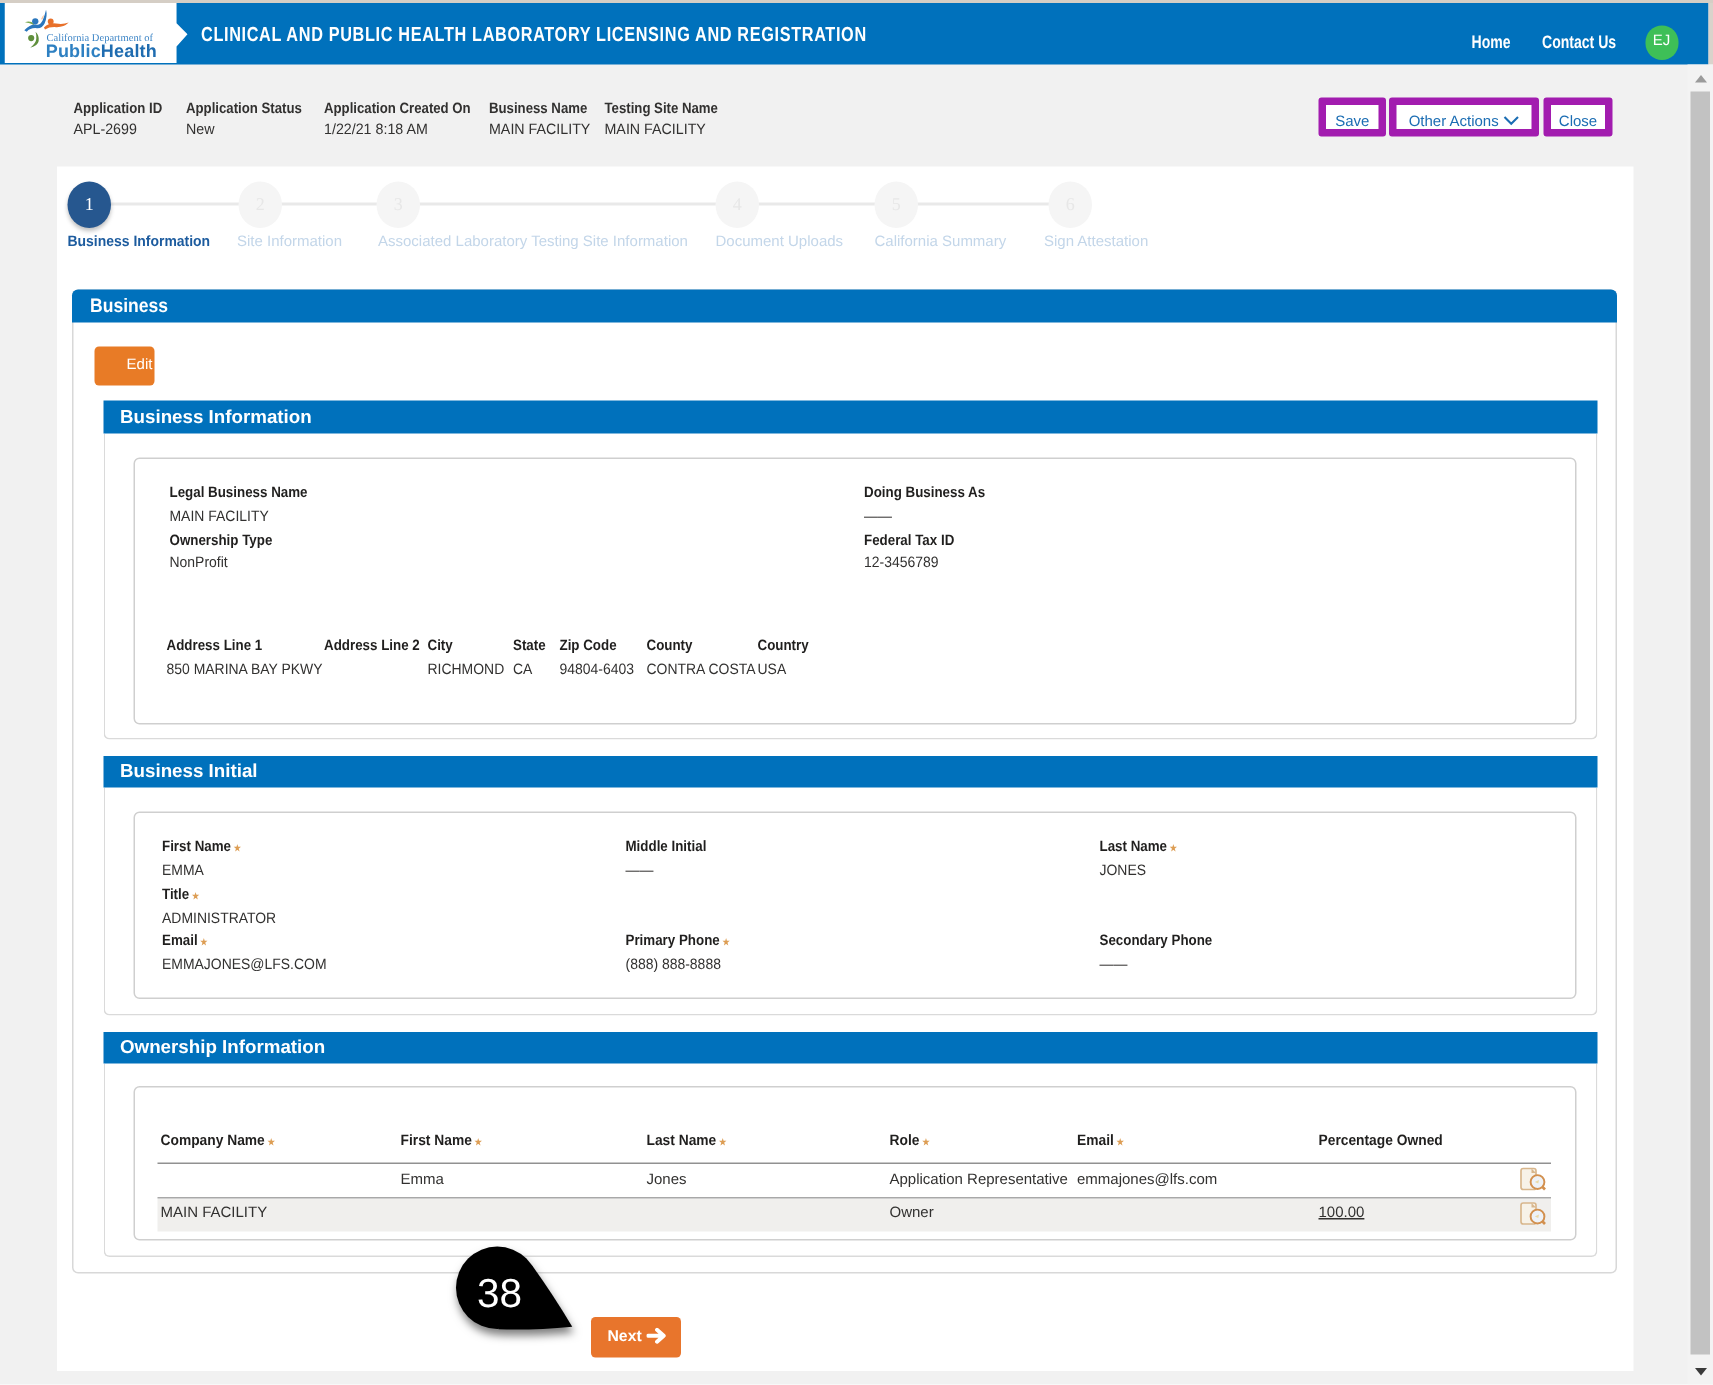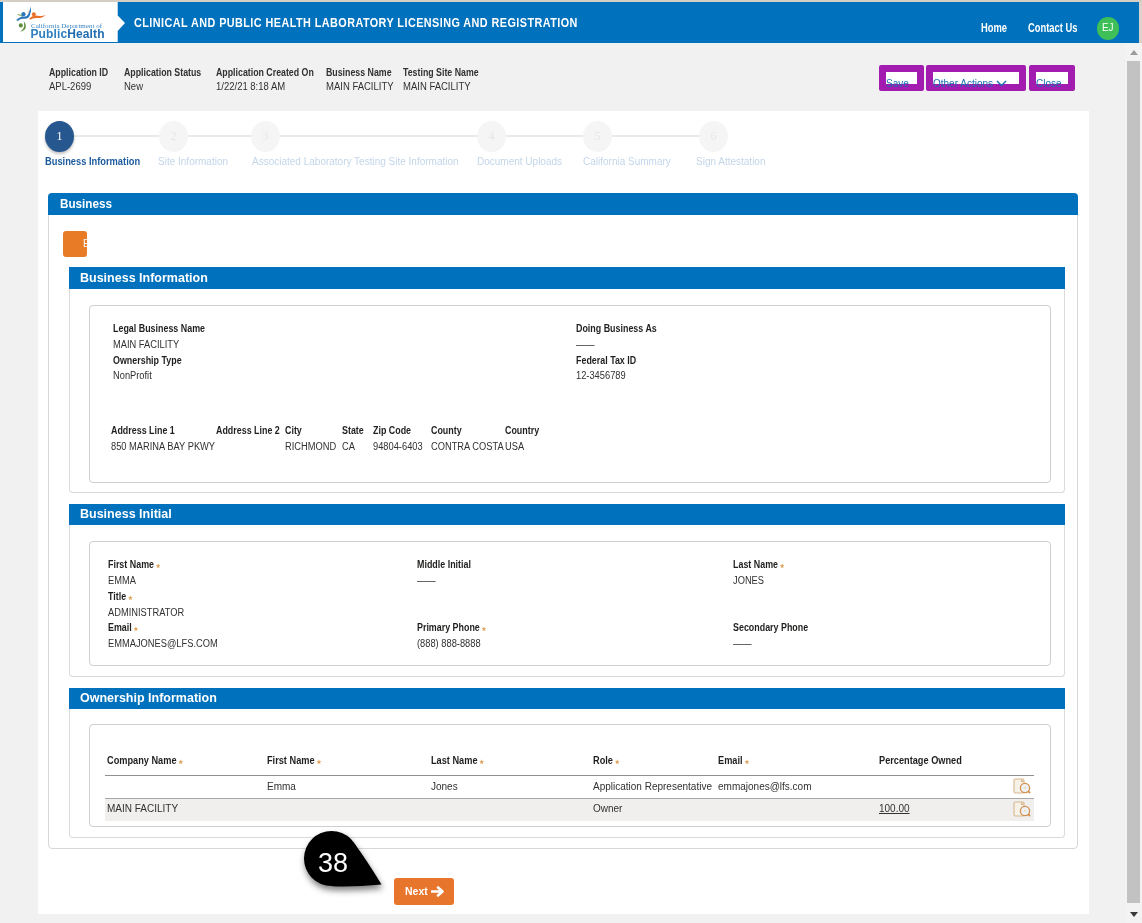--- a/index.html
+++ b/index.html
@@ -17,40 +17,40 @@
 #logo svg { display:block; }
 #htitle { left:134.2px; top:14.5px; color:#fff; font-size:13.5px; font-weight:bold; letter-spacing:0.55px; transform:scaleX(0.802); transform-origin:0 0; white-space:nowrap; }
 .hlink { color:#fff; font-size:12px; font-weight:600; transform:scaleX(0.78); transform-origin:0 0; }
 #hlink1 { left:981px; top:21px; }
 #hlink2 { left:1028px; top:21px; }
 #avatar { left:1096.5px; top:17px; width:22.5px; height:22.5px; border-radius:50%; background:#3ebf57; color:#fff; font-size:10px; font-weight:normal; text-align:center; line-height:22.5px; }
 
 
 .ilabel { top:66.5px; font-size:10px; font-weight:bold; color:#323130; transform:scaleX(0.88); transform-origin:0 0; white-space:nowrap; }
 .ivalue { top:80.5px; font-size:10px; color:#323130; transform:scaleX(0.95); transform-origin:0 0; white-space:nowrap; }
-.tbtn { top:65px; height:26px; background:#fff; border:7px solid #a21caf; border-radius:2px; color:#1b6db3; font-size:10px; line-height:24px; }
+.tbtn { top:65px; height:26px; background:#fff; border:5px solid #a21caf; border-radius:2px; color:#1b6db3; font-size:10px; text-align:center; line-height:24px; }
 #btnSave { left:879px; width:45px; }
 #btnOther { left:926px; width:100px; }
 #btnClose { left:1029px; width:46px; }
 
 
 #panel { left:38px; top:111px; width:1051px; height:803px; background:#fff; }
 
 
 #stepline { left:59px; top:135px; width:655px; height:2px; background:#e9e9e9; }
 .stepc { top:121px; width:29px; height:31px; border-radius:50%; background:#f5f5f5; color:#e7e7e7; font-family:"Liberation Serif", serif; font-size:12px; text-align:center; line-height:31px; }
 .stepc.active { background:#26578f; color:#fff; box-shadow:0 2px 3px rgba(0,0,0,0.25); }
 .steplbl { top:156px; font-size:10px; color:#c3d6e9; white-space:nowrap; }
 .steplbl.active { color:#1c5b9e; font-weight:bold; transform:scaleX(0.93); transform-origin:0 0; }
 
 
 #bizbox { left:48px; top:193px; width:1030px; height:656px; border:1px solid #d8d8d8; border-radius:4px; background:#fff; }
 #bizhead { left:48px; top:193px; width:1030px; height:22px; background:#0071bc; border-radius:4px 4px 0 0; color:#fff; font-size:13px; font-weight:bold; line-height:22px; padding-left:12px; }
 #bizhead span { display:inline-block; transform:scaleX(0.9); transform-origin:0 0; }
-#editbtn { left:63px; top:231px; width:24px; height:26px; background:#e87b26; border-radius:3px; color:#fff; font-size:10px; text-align:center; line-height:26px;padding-left:20px; }
+#editbtn { left:63px; top:231px; width:40px; height:26px; background:#e87b26; border-radius:3px; color:#fff; font-size:10px; text-align:center; line-height:26px;padding-left:20px; }
 
 .sec { left:69px; width:996px; border:1px solid #dadada; border-top:none; border-radius:0 0 4px 4px; background:#fff; }
 .sechead { left:69px; width:996px; height:21px; background:#0071bc; color:#fff; font-size:12.5px; font-weight:bold; line-height:21px; padding-left:11px; }
 .card { left:89px; width:962px; background:#fff; border:1px solid #cfcfcf; border-radius:4px; }
 
 #sec1head { top:267px; height:22px; line-height:22px; }
 #sec1 { top:289px; height:204px; }
 #card1 { top:305px; height:178px; }
 
 #sec2head { top:504px; }

